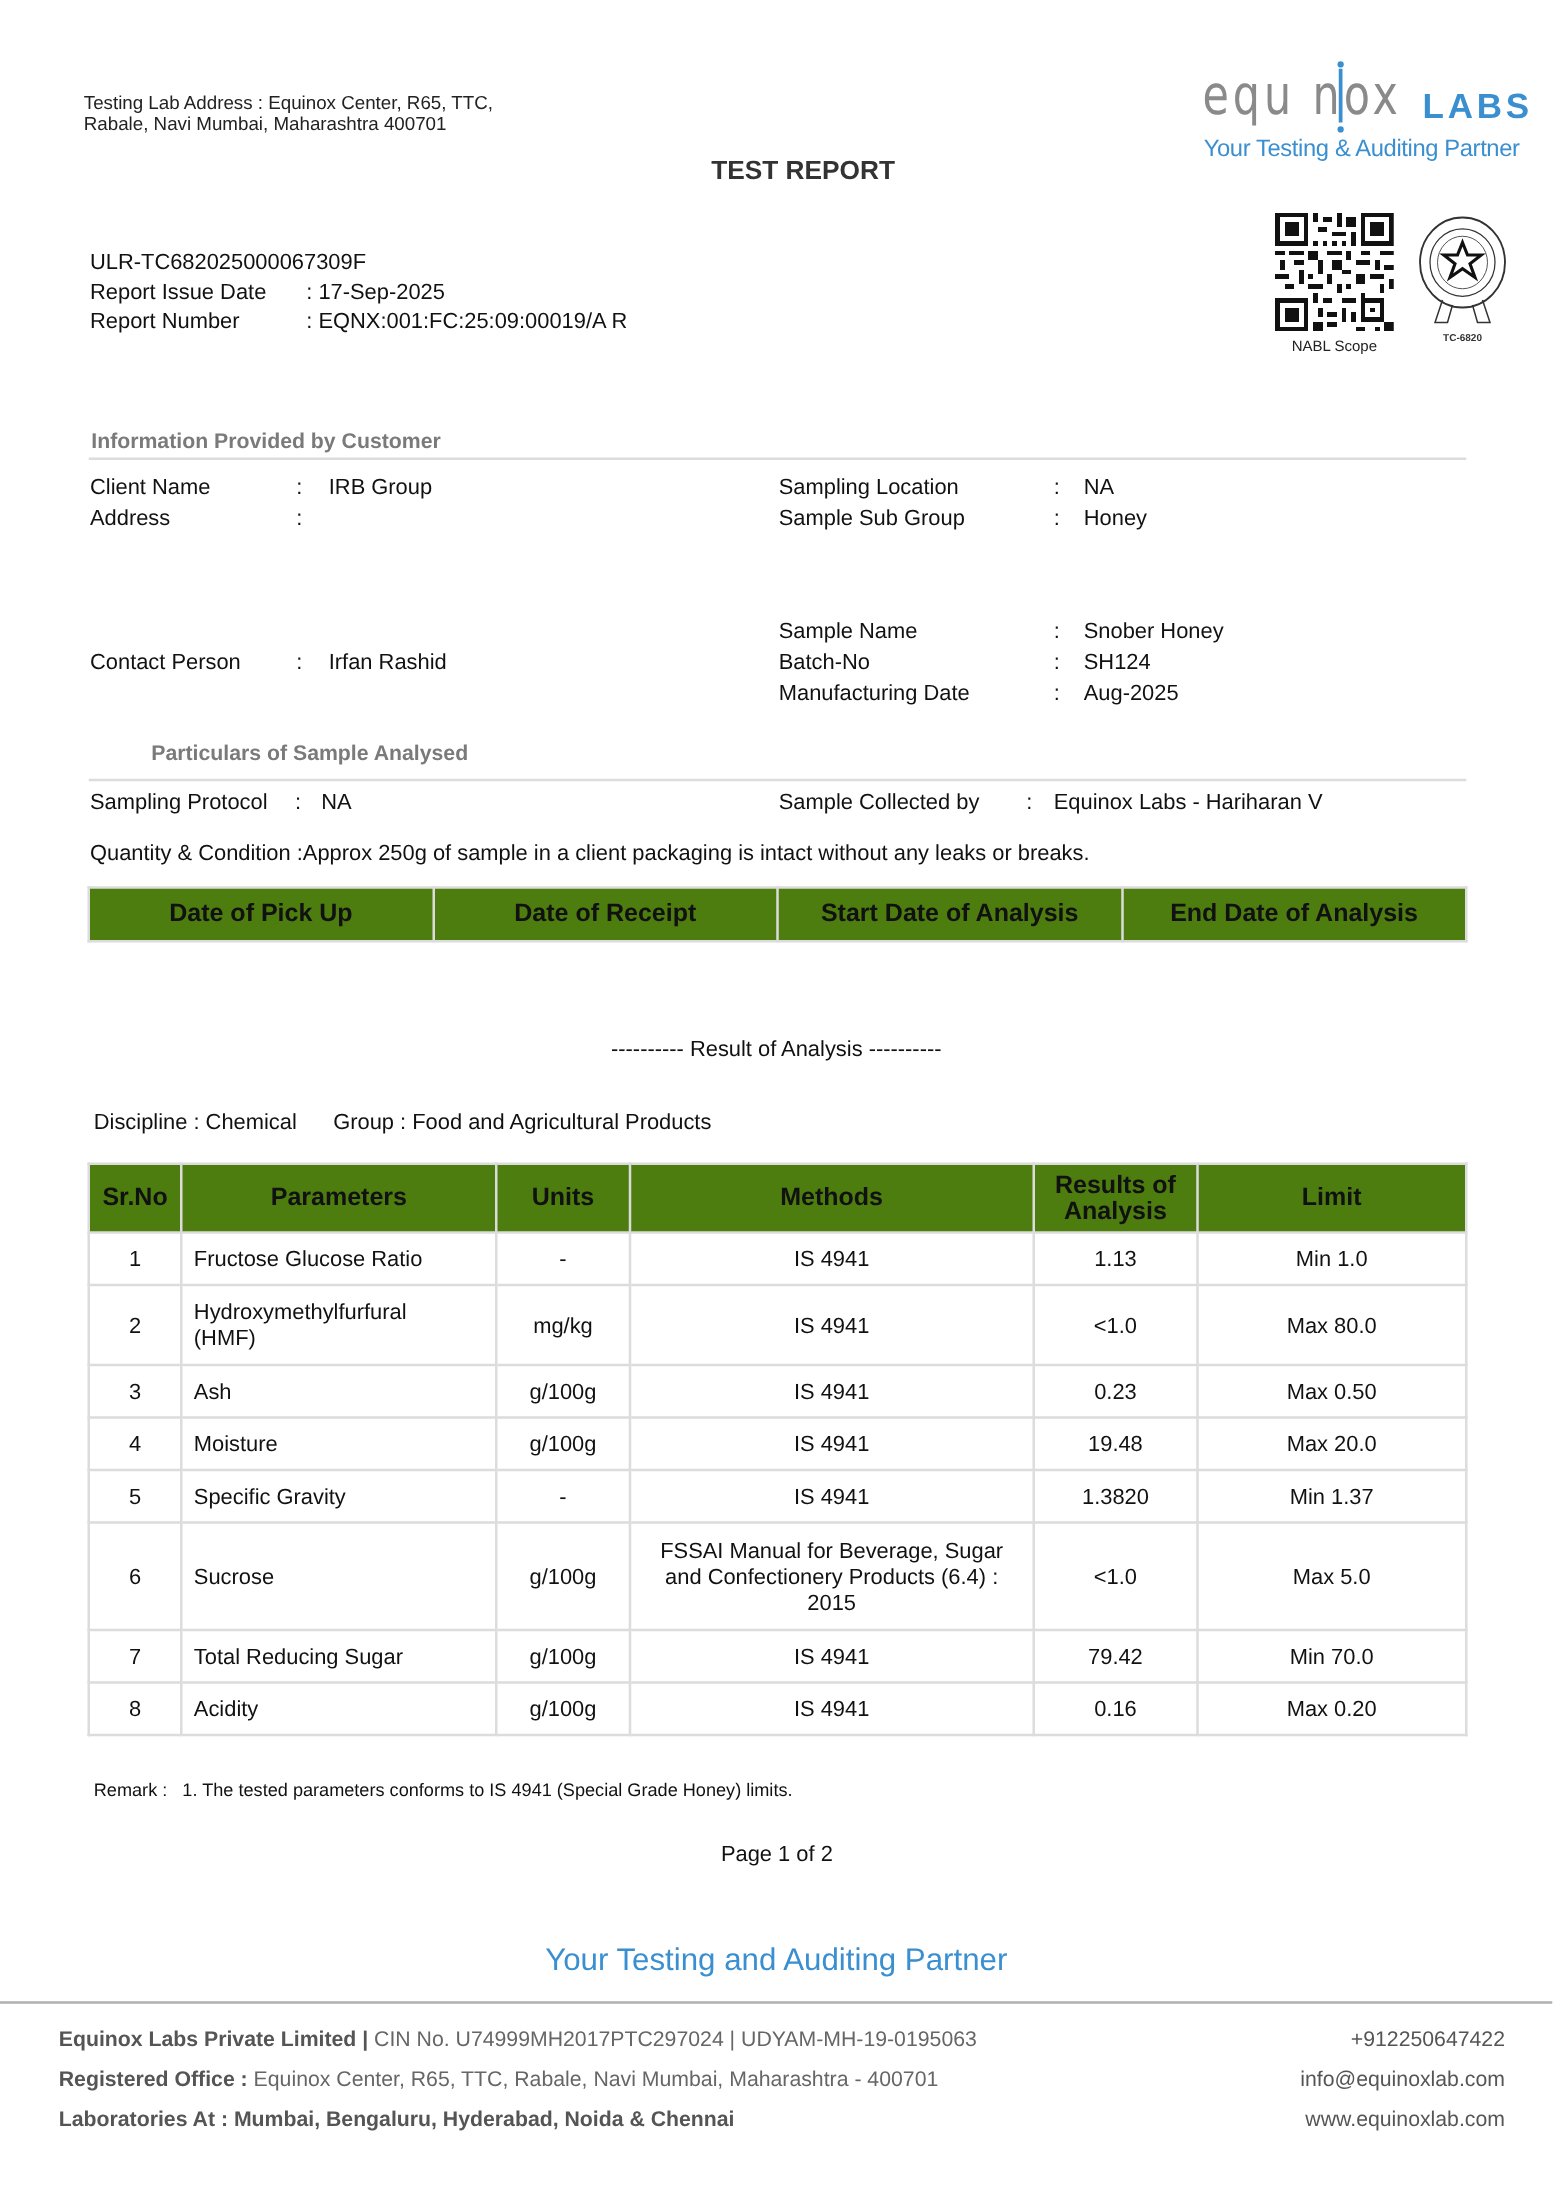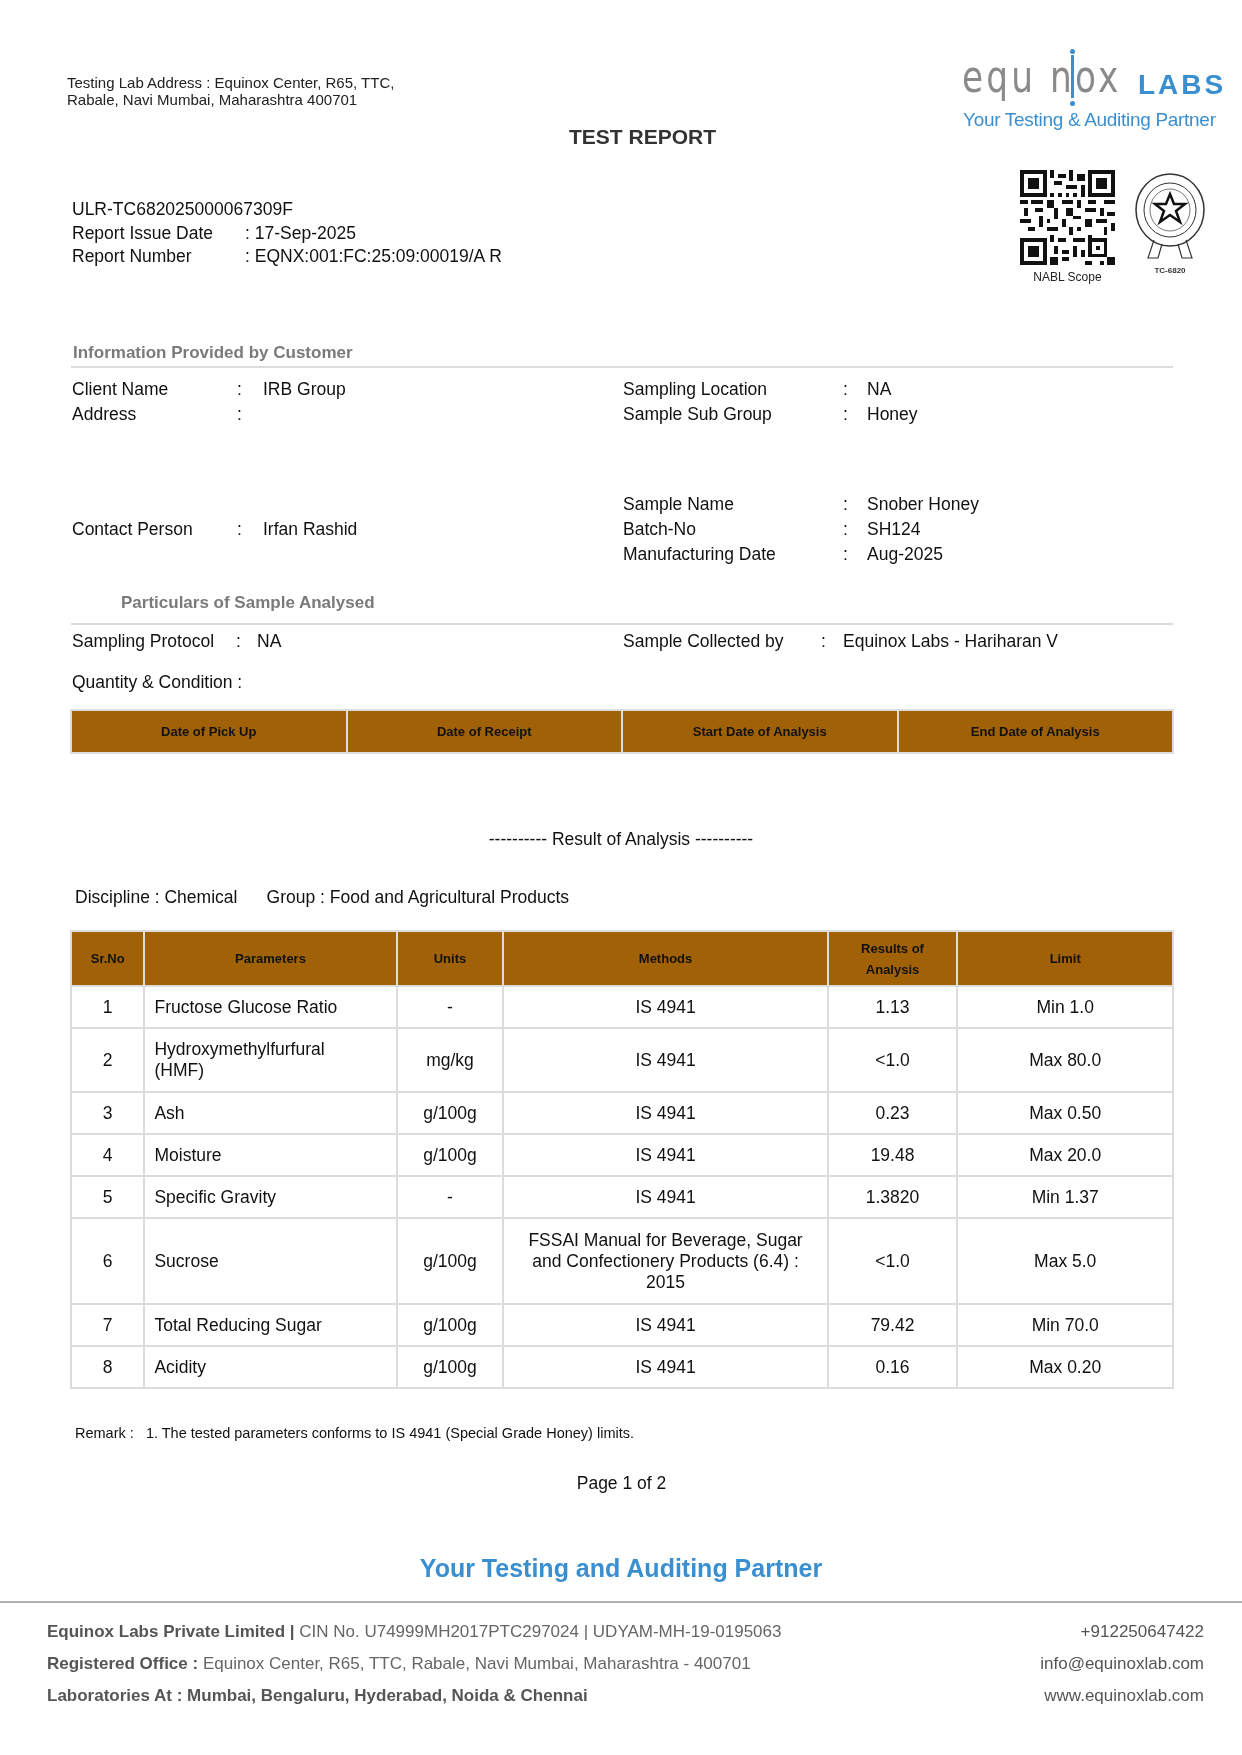--- a/index.html
+++ b/index.html
@@ -31,39 +31,39 @@
   .section-rule { left: 71px; width: 1102px; height: 2px; background: #dcdcdc; }
 
   .info-grid { font-size: 17.5px; line-height: 22px; color: #111; }
   .kv { position: absolute; display: flex; }
   .kv .k { flex: none; }
   .kv .c { flex: none; }
   .kv .v { flex: none; }
 
   table { border-collapse: collapse; position: absolute; }
   td, th { border: 2px solid #dcdcdc; }
-  th { background: #a16207; font-weight: bold; font-size: 13px; color: #111; }
+  th { background: #4d7c0f; font-weight: bold; font-size: 20px; color: #111; }
   td { font-size: 17.5px; color: #111; }
 
   .dates-table { left: 70px; top: 709px; width: 1104px; }
   .dates-table th { height: 43px; text-align: center; }
   .dates-table td { height: 42px; text-align: center; }
 
   .result-divider { left: 0; width: 1242px; top: 829px; text-align: center; font-size: 17.5px; color: #111; }
   .discipline { left: 75px; top: 887px; font-size: 17.5px; color: #111; white-space: pre; }
 
   .results-table { left: 70px; top: 930px; width: 1104px; }
   .results-table th { height: 55px; text-align: center; line-height: 21px; }
   .results-table td { text-align: center; line-height: 21px; }
   .results-table td.param { text-align: left; padding-left: 9px; }
 
   .remark { left: 75px; top: 1425px; font-size: 14.5px; color: #111; white-space: pre; }
   .page-num { left: 0; width: 1242px; top: 1473px; text-align: center; font-size: 17.5px; color: #111; padding-left: 1px; }
 
-  .tagline-footer { left: 0; width: 1242px; top: 1554px; text-align: center; font-size: 25px; font-weight: bold; color: #3a8fd0; }
+  .tagline-footer { left: 0; width: 1242px; top: 1554px; text-align: center; font-size: 25px; font-weight: normal; color: #3a8fd0; }
   .footer-rule { left: 0; width: 1242px; top: 1601px; height: 2px; background: #b0b0b0; }
   .footer-line { left: 47px; font-size: 17px; color: #666; white-space: pre; }
   .footer-line b { color: #555; }
   .footer-right { right: 38px; font-size: 17px; color: #555; text-align: right; }
 </style>
 </head>
 <body>
 
 <div class="abs lab-address">Testing Lab Address : Equinox Center, R65, TTC, Rabale, Navi Mumbai, Maharashtra 400701</div>
 <div class="abs report-title">TEST REPORT</div>
@@ -229,20 +229,21 @@
     <span class="c" style="width:21px;">:</span>
     <span class="v">NA</span>
   </div>
   <div class="kv" style="left:623px; top:630px;">
     <span class="k" style="width:198px;">Sample Collected by</span>
     <span class="c" style="width:22px;">:</span>
     <span class="v">Equinox Labs - Hariharan V</span>
   </div>
   <div class="kv" style="left:72px; top:671px;">
     <span class="k">Quantity &amp; Condition :</span>
+    <span class="v">Approx 250g of sample in a client packaging is intact without any leaks or breaks.</span>
   </div>
 </div>
 
 <table class="dates-table">
   <tbody>
       <tr>
     <th style="width:25%;">Date of Pick Up</th>
     <th style="width:25%;">Date of Receipt</th>
     <th style="width:25%;">Start Date of Analysis</th>
     <th style="width:25%;">End Date of Analysis</th>

